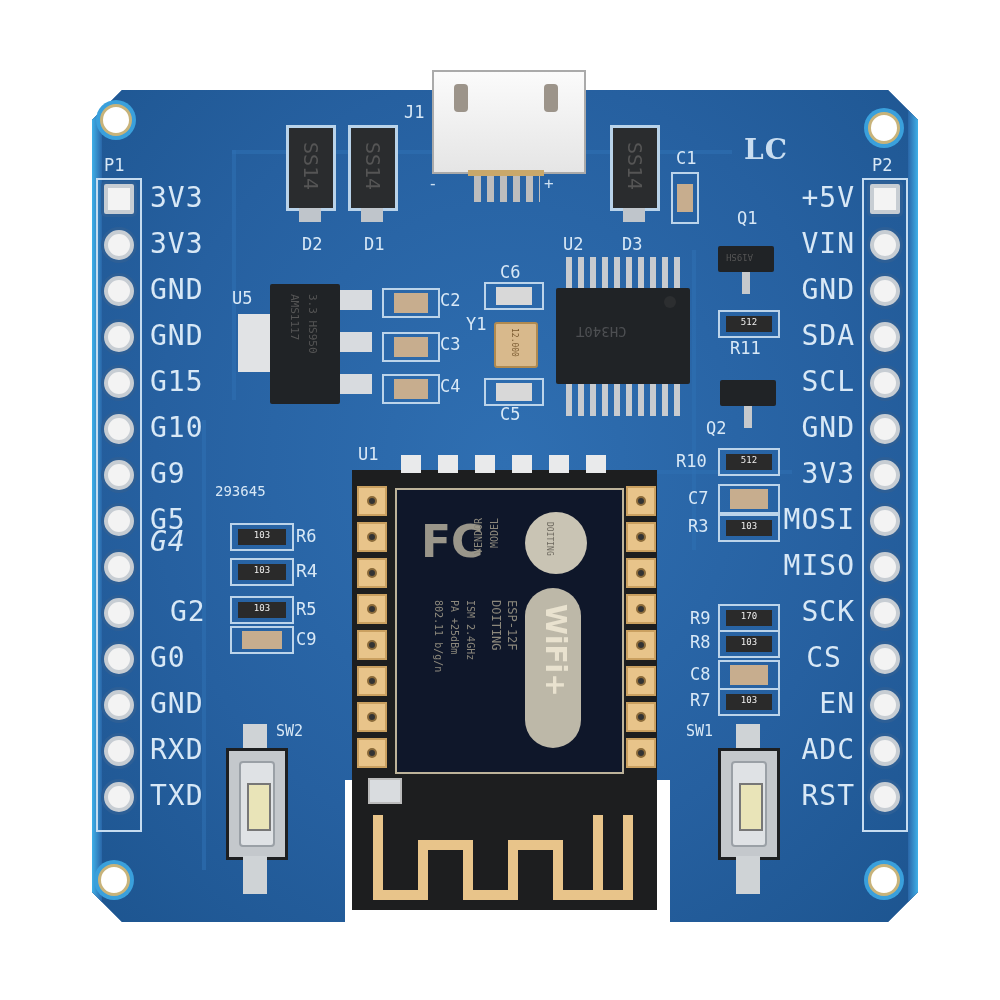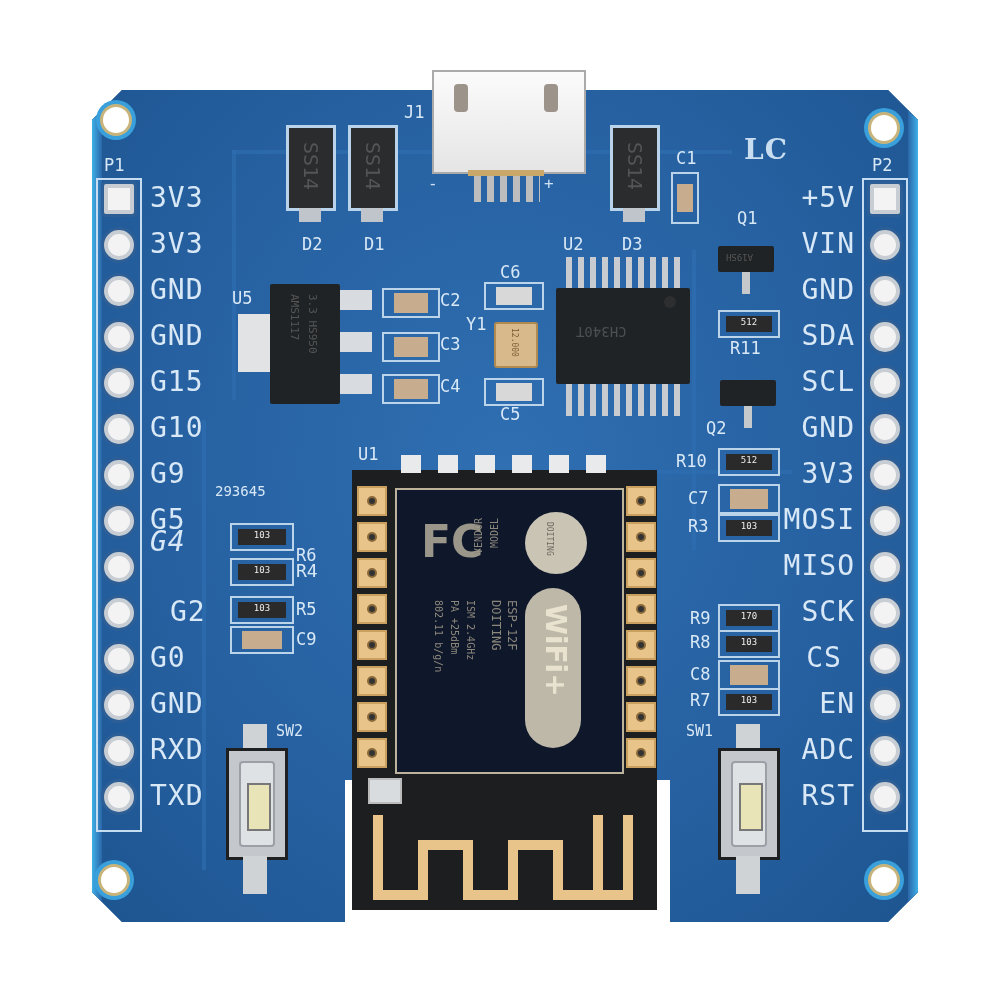--- a/index.html
+++ b/index.html
@@ -212,21 +212,21 @@
 </div>
 <div class="silk-sm" style="left:730px;top:340px;font-size:17px;">R11</div>
 <div class="chip-black" style="left:720px;top:380px;width:56px;height:26px;"></div>
 <div class="abs" style="left:744px;top:406px;width:8px;height:22px;background:#c6c9cc;"></div>
 <div class="silk-sm" style="left:706px;top:420px;font-size:17px;">Q2</div>
 
 <div class="silk-sm" style="left:215px;top:484px;font-size:14px;">293645</div>
 <div class="smd" style="left:230px;top:523px;width:60px;height:24px;">
     <div class="body">103</div>
   </div>
-<div class="silk-sm" style="left:296px;top:547px;font-size:17px;">R6</div>
+<div class="silk-sm" style="left:296px;top:528px;font-size:17px;">R6</div>
 <div class="smd" style="left:230px;top:558px;width:60px;height:24px;">
     <div class="body">103</div>
   </div>
 <div class="silk-sm" style="left:296px;top:562px;font-size:18px;">R4</div>
 <div class="smd" style="left:230px;top:596px;width:60px;height:24px;">
     <div class="body">103</div>
   </div>
 <div class="silk-sm" style="left:296px;top:601px;font-size:17px;">R5</div>
 <div class="smd" style="left:230px;top:626px;width:60px;height:24px;">
     <div class="cap"></div>

